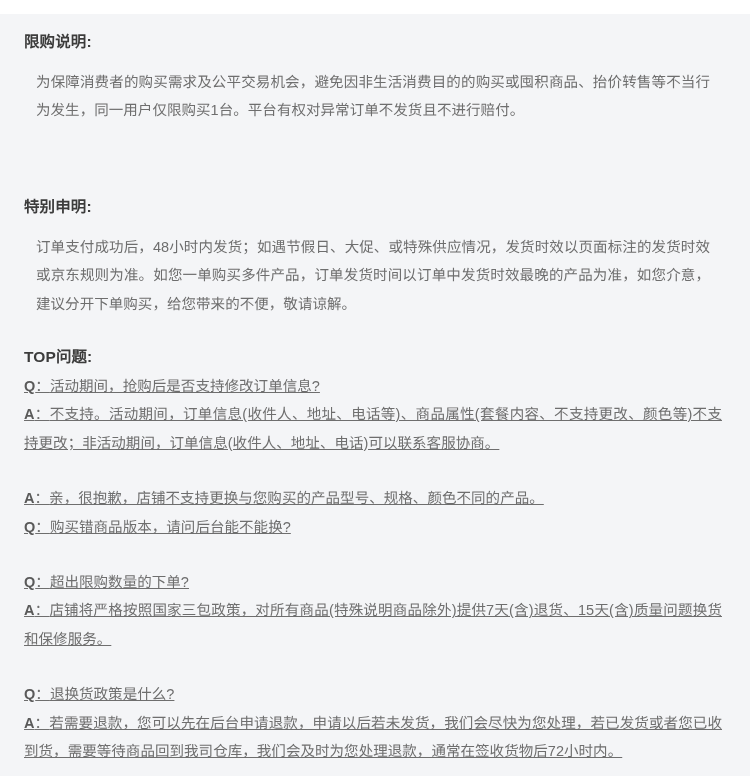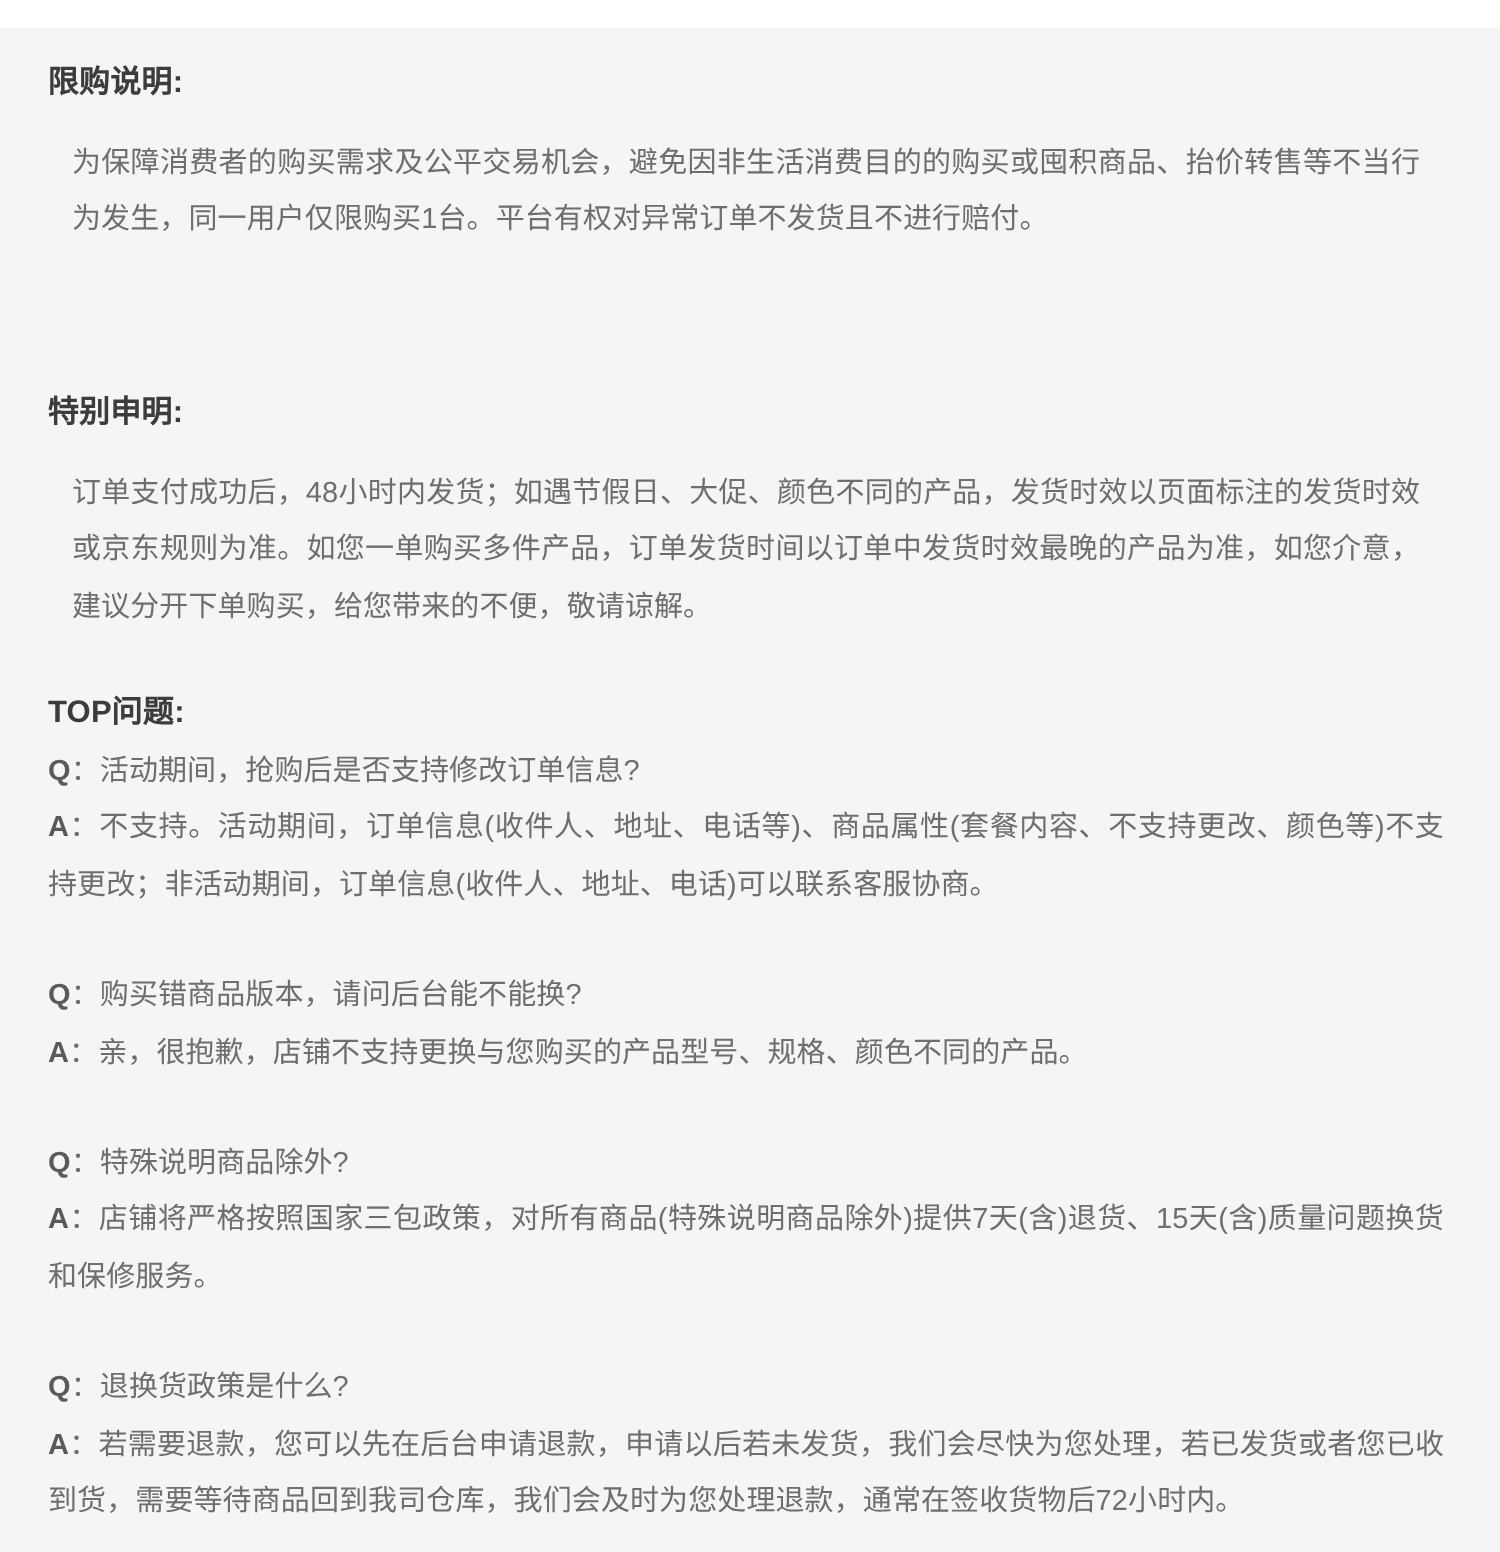--- a/index.html
+++ b/index.html
@@ -67,20 +67,21 @@
     margin: 0;
   }
   .qa-line {
     font-size: 14.5px;
     color: #6e6e6e;
     line-height: 28.4px;
     margin: 0;
     text-align: justify;
     text-justify: inter-ideograph;
     letter-spacing: 0.05px;
+    text-decoration: underline;
   }
   .qa-label {
     font-weight: bold;
     color: #5a5a5a;
     font-family: "Liberation Sans", "DejaVu Sans", sans-serif;
   }
   .qa-gap {
     height: 27px;
   }
   .heading-gap {
@@ -99,41 +100,41 @@
     <div class="section">
       <div class="section-heading">限购说明:</div>
       <p class="body-text">为保障消费者的购买需求及公平交易机会，避免因非生活消费目的的购买或囤积商品、抬价转售等不当行为发生，同一用户仅限购买1台。平台有权对异常订单不发货且不进行赔付。</p>
       <div class="gap-block"></div>
     </div>
 
     <div class="gap-block"></div>
 
     <div class="section">
       <div class="section-heading">特别申明:</div>
-      <p class="body-text">订单支付成功后，48小时内发货；如遇节假日、大促、颜色不同的产品，发货时效以页面标注的发货时效或京东规则为准。如您一单购买多件产品，订单发货时间以订单中发货时效最晚的产品为准，如您介意，建议分开下单购买，给您带来的不便，敬请谅解。</p>
+      <p class="body-text">订单支付成功后，48小时内发货；如遇节假日、大促、或特殊供应情况，发货时效以页面标注的发货时效或京东规则为准。如您一单购买多件产品，订单发货时间以订单中发货时效最晚的产品为准，如您介意，建议分开下单购买，给您带来的不便，敬请谅解。</p>
     </div>
 
     <div class="heading-gap"></div>
 
     <div class="section">
       <div class="section-heading">TOP问题:</div>
 
       <div id="qa-list">
           <div class="qa-block">
             <p class="qa-line"><span class="qa-label">Q</span><span>：</span><span>活动期间，抢购后是否支持修改订单信息?</span></p>
             <p class="qa-line"><span class="qa-label">A</span><span>：</span><span>不支持。活动期间，订单信息(收件人、地址、电话等)、商品属性(套餐内容、不支持更改、颜色等)不支持更改；非活动期间，订单信息(收件人、地址、电话)可以联系客服协商。</span></p>
           </div>
           <div class="qa-gap"></div>
           <div class="qa-block">
+            <p class="qa-line"><span class="qa-label">A</span><span>：</span><span>亲，很抱歉，店铺不支持更换与您购买的产品型号、规格、颜色不同的产品。</span></p>
             <p class="qa-line"><span class="qa-label">Q</span><span>：</span><span>购买错商品版本，请问后台能不能换?</span></p>
-            <p class="qa-line"><span class="qa-label">A</span><span>：</span><span>亲，很抱歉，店铺不支持更换与您购买的产品型号、规格、颜色不同的产品。</span></p>
           </div>
           <div class="qa-gap"></div>
           <div class="qa-block">
-            <p class="qa-line"><span class="qa-label">Q</span><span>：</span><span>特殊说明商品除外?</span></p>
+            <p class="qa-line"><span class="qa-label">Q</span><span>：</span><span>超出限购数量的下单?</span></p>
             <p class="qa-line"><span class="qa-label">A</span><span>：</span><span>店铺将严格按照国家三包政策，对所有商品(特殊说明商品除外)提供7天(含)退货、15天(含)质量问题换货和保修服务。</span></p>
           </div>
           <div class="qa-gap"></div>
           <div class="qa-block">
             <p class="qa-line"><span class="qa-label">Q</span><span>：</span><span>退换货政策是什么?</span></p>
             <p class="qa-line"><span class="qa-label">A</span><span>：</span><span>若需要退款，您可以先在后台申请退款，申请以后若未发货，我们会尽快为您处理，若已发货或者您已收到货，需要等待商品回到我司仓库，我们会及时为您处理退款，通常在签收货物后72小时内。</span></p>
           </div>
         </div>
     </div>
 

